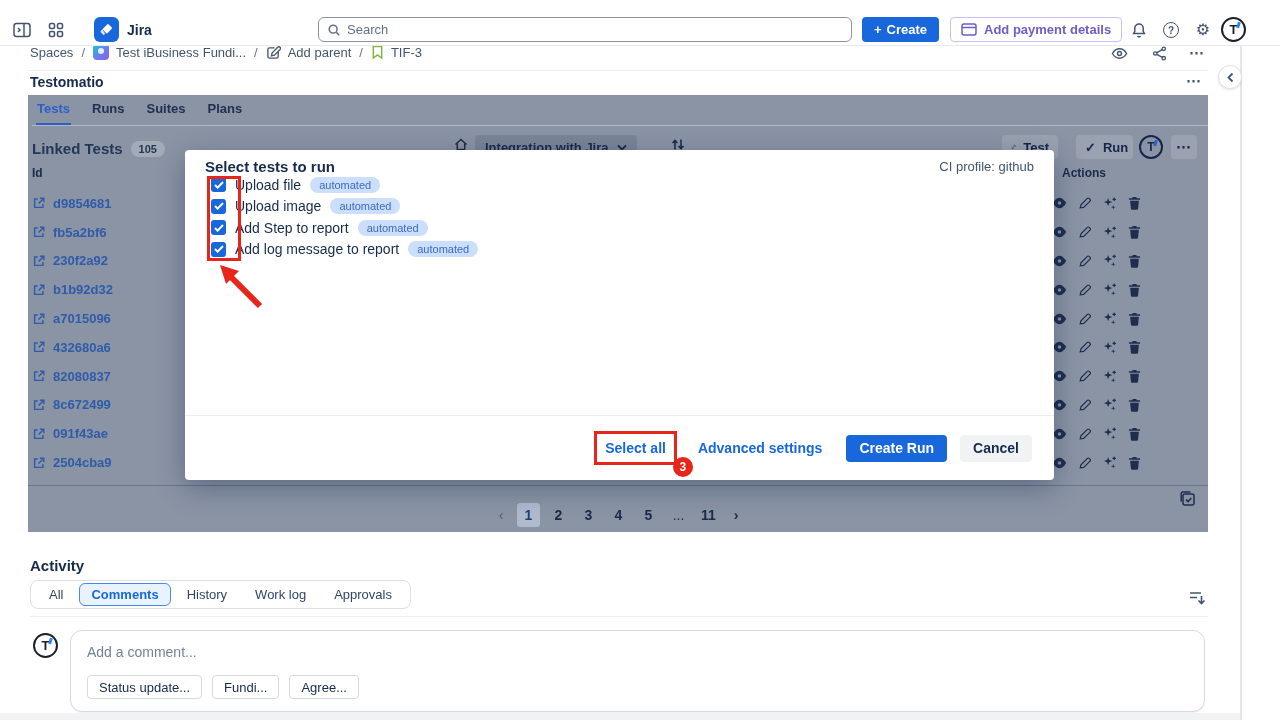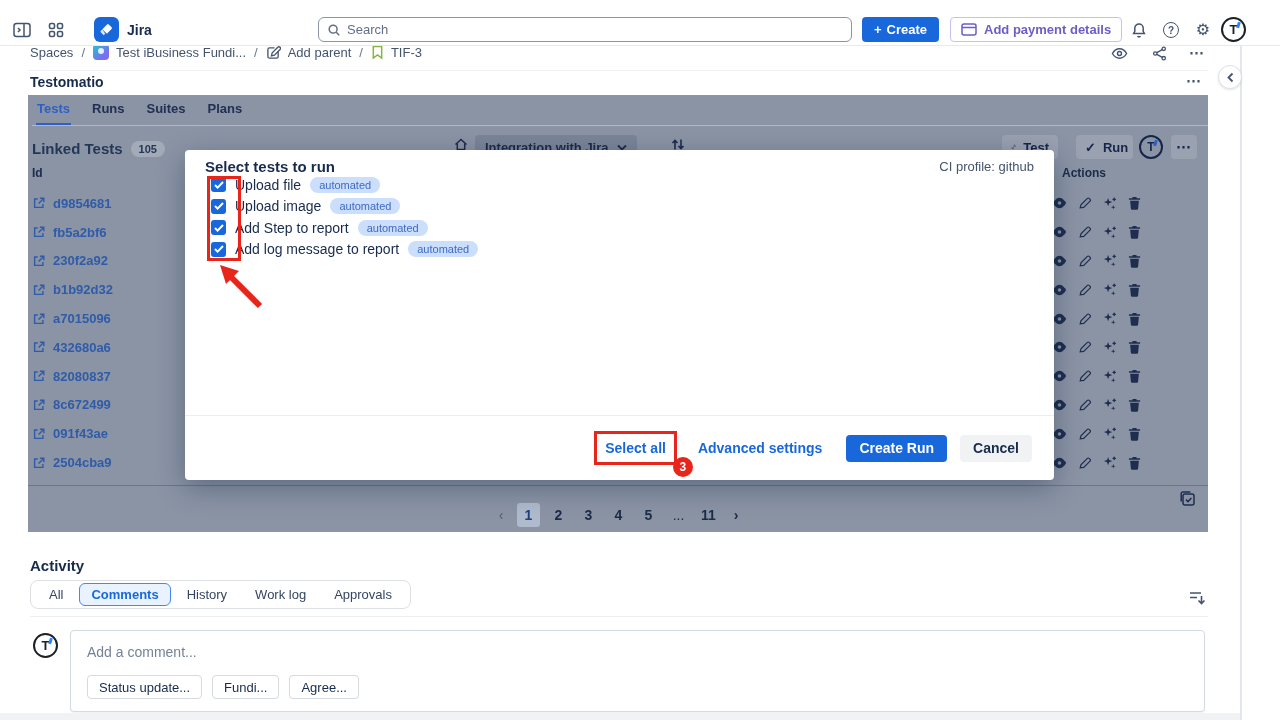--- a/index.html
+++ b/index.html
@@ -116,21 +116,21 @@
            display:inline-flex; align-items:center; padding:0 6px; gap:4px; }
   .atab { border:1px solid transparent; background:none; padding:3px 11px; font-size:13px; color:#344563; border-radius:6px; cursor:pointer;
           font-family:"Liberation Sans",sans-serif; }
   .atab.active { background:#e9f2ff; border-color:#4688ec; color:#1868db; font-weight:bold; }
   .activity-sort { position:absolute; left:1188px; top:589px; cursor:pointer; }
   .activity-divider { position:absolute; left:30px; top:616px; width:1178px; height:1px; background:#eceef1; }
 
   
   .tlogo.comment { position:absolute; left:33px; top:633px; width:25px; height:25px; font-size:13px; }
   .comment-box { position:absolute; left:70px; top:630px; width:1135px; height:82px; background:#fff; border:1px solid #d5d9e0;
-                 border-radius:4px; box-shadow:0 1px 1px rgba(9,30,66,.06); }
+                 border-radius:12px; box-shadow:0 1px 1px rgba(9,30,66,.06); }
   .comment-ph { position:absolute; left:16px; top:13px; font-size:14px; color:#758195; cursor:text; }
   .quick-row { position:absolute; left:16px; top:44px; display:flex; gap:10px; }
   .qbtn { height:24px; padding:0 11px; background:#fff; border:1px solid #d5d9e0; border-radius:4px; font-size:13px; color:#172b4d;
           cursor:pointer; font-family:"Liberation Sans",sans-serif; }
   .bottom-strip { position:absolute; left:0; top:713px; width:1240px; height:7px; background:#f1f2f4; }
 </style>
 </head>
 <body>
 
 <div class="frame">

